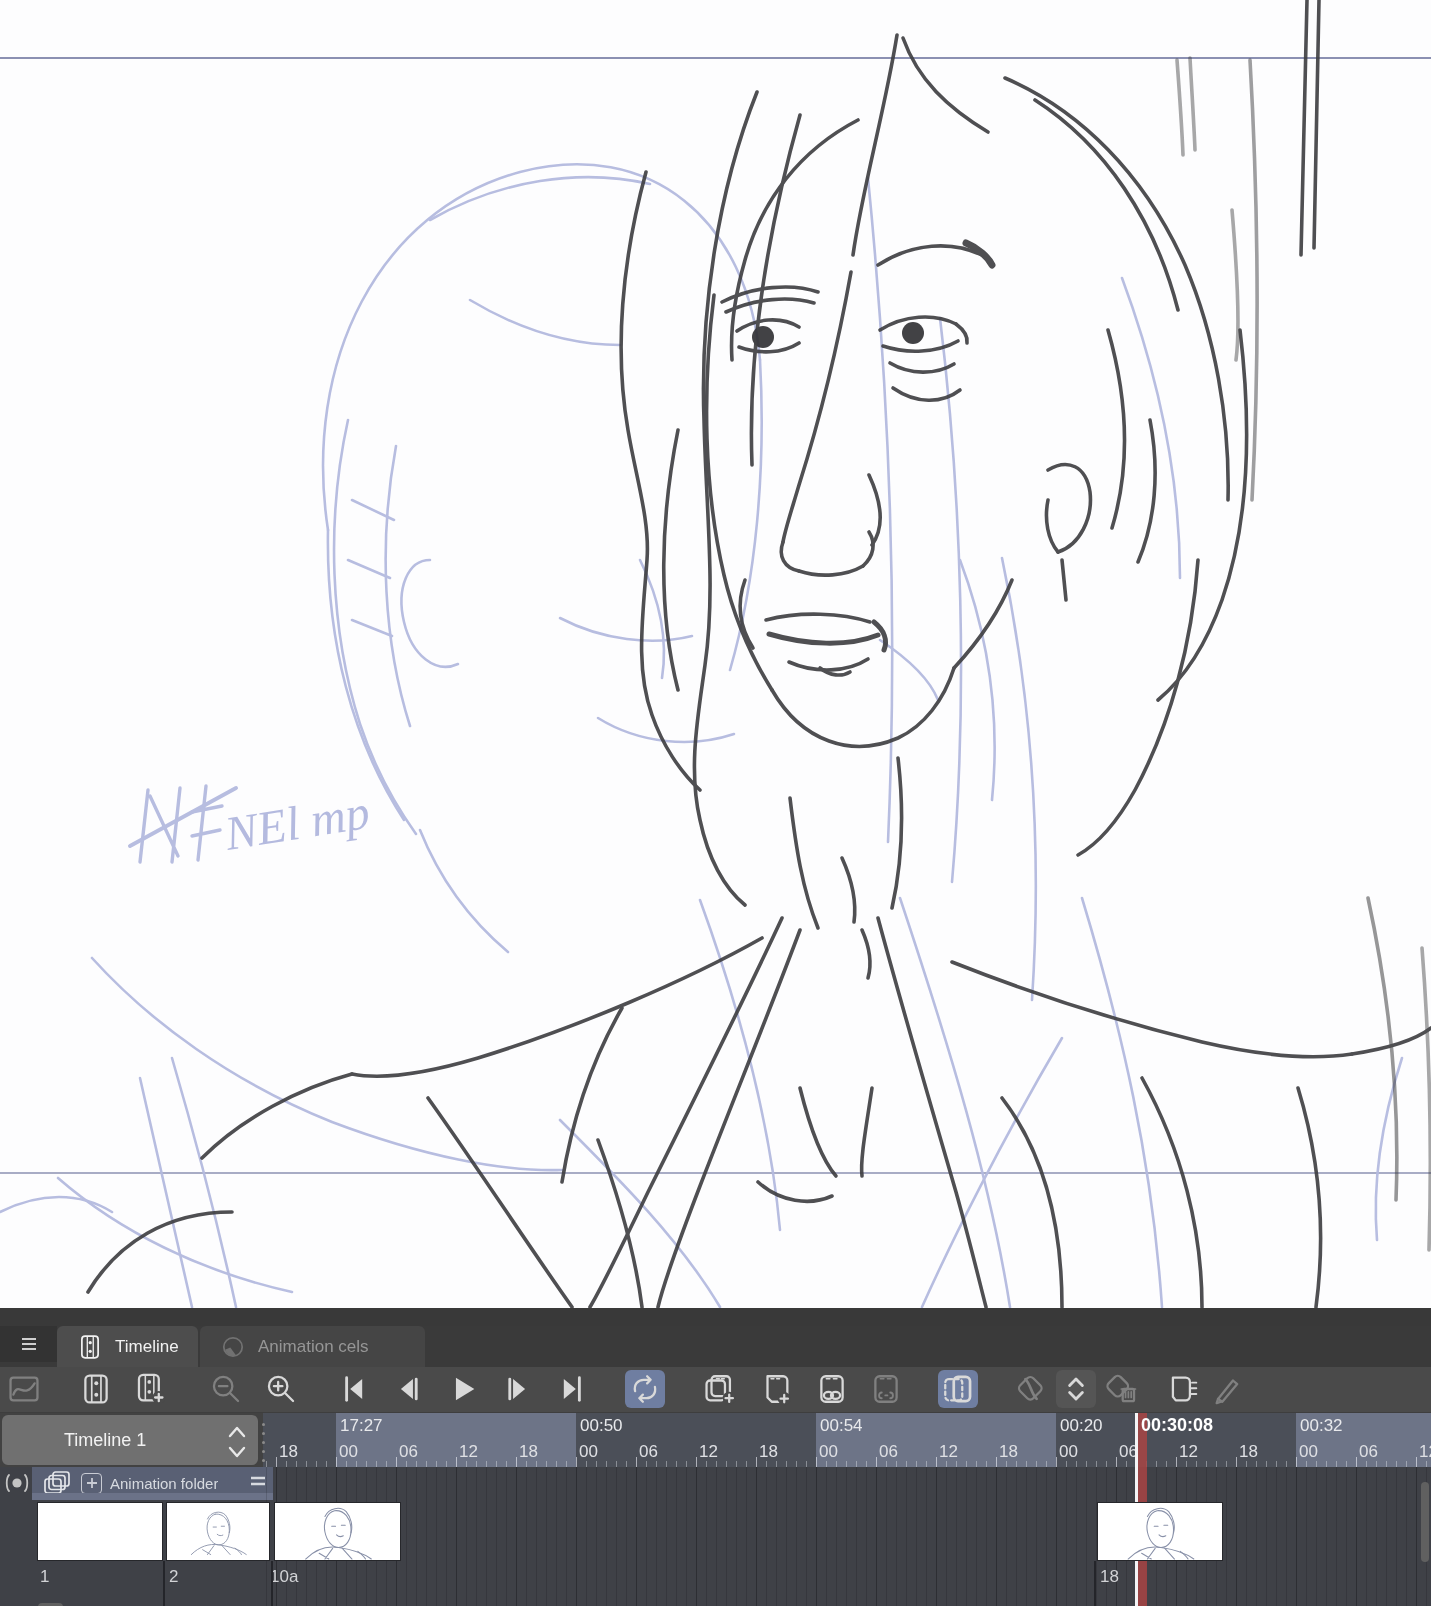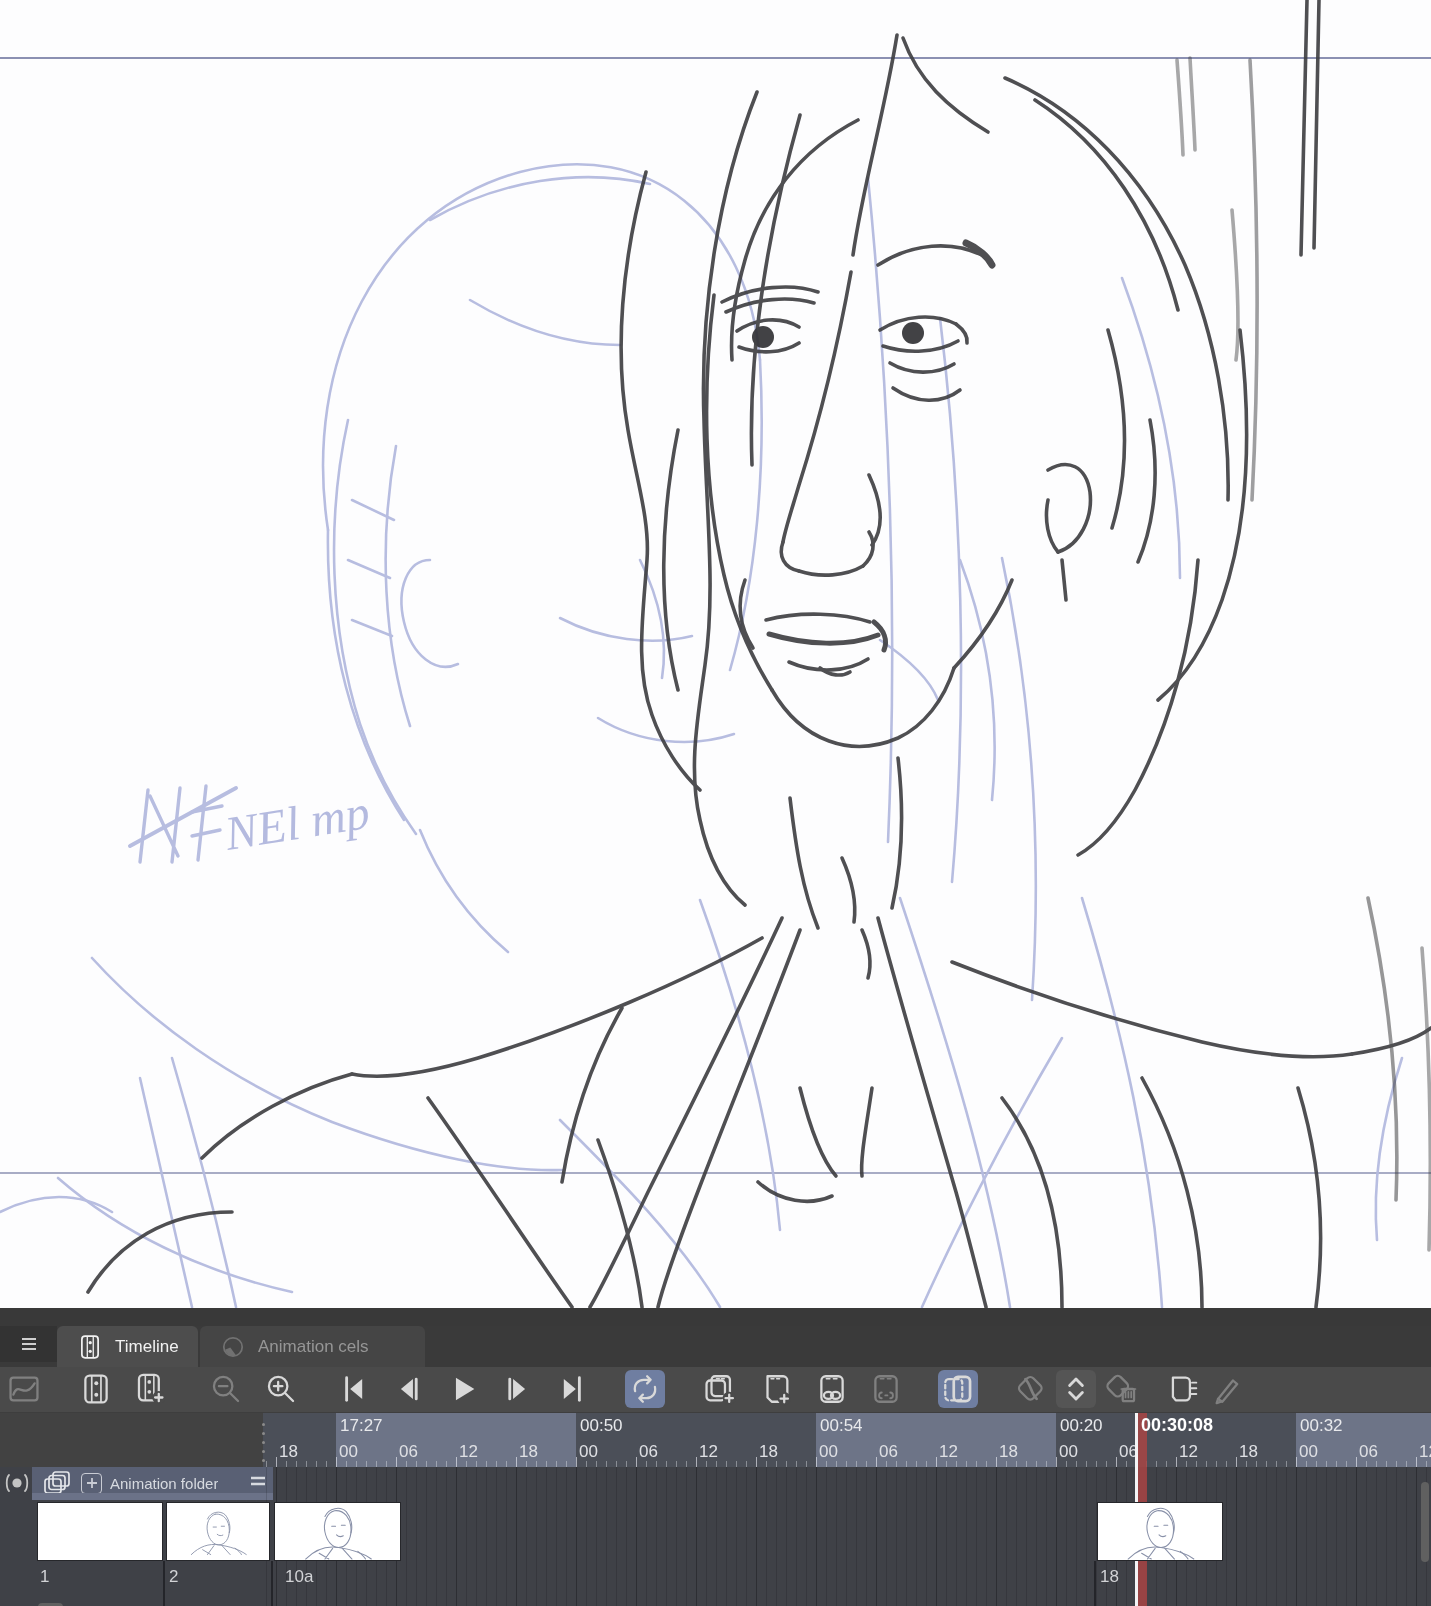--- a/index.html
+++ b/index.html
@@ -556,20 +556,28 @@
           <div class="tick major" style="left: 1093px; height: 10px;"></div>
           <div class="tick" style="left: 1103px; height: 6px;"></div>
           <div class="tick" style="left: 1113px; height: 6px;"></div>
           <div class="tick" style="left: 1123px; height: 6px;"></div>
           <div class="tick" style="left: 1133px; height: 6px;"></div>
           <div class="tick" style="left: 1143px; height: 6px;"></div>
           <div class="tick major" style="left: 1153px; height: 10px;"></div>
           <div class="tick" style="left: 1163px; height: 6px;"></div>
           <span class="cur-label" style="left: 878px;">00:30:08</span>
         </div>
+      <div class="tl-selector">
+        <span class="lbl">Timeline 1</span>
+        <span class="tl-chevrons">
+          <svg width="22" height="40" viewBox="0 0 22 40">
+            <path d="M4 14 L11 6 L18 14 M4 26 L11 34 L18 26" stroke="currentColor" stroke-width="2.4" fill="none" stroke-linecap="round" stroke-linejoin="round"></path>
+          </svg>
+        </span>
+      </div>
       <div class="drag-dots">
           <i></i>
           <i></i>
           <i></i>
           <i></i>
           <i></i>
         </div>
     </div>
 
     <div class="trackarea" id="track-root">
@@ -728,21 +736,21 @@
             <use href="#mini-bust"></use>
           </svg>
         </div>
         <span class="cel-label" style="left: 169px;">2</span>
         <div class="cel-sep" style="left: 163px;"></div>
         <div class="cel-thumb" style="left: 274px; width: 127px;">
           <svg viewBox="0 0 126 59" preserveAspectRatio="xMidYMid meet">
             <use href="#mini-bust"></use>
           </svg>
         </div>
-        <span class="cel-label" style="left: 285px;">10a</span>
+        <span class="cel-label" style="left: 270px;">10a</span>
         <div class="cel-sep" style="left: 271px;"></div>
         <div class="cel-thumb" style="left: 1097px; width: 126px;">
           <svg viewBox="0 0 126 59" preserveAspectRatio="xMidYMid meet">
             <use href="#mini-bust"></use>
           </svg>
         </div>
         <span class="cel-label" style="left: 1100px;">18</span>
         <div class="cel-sep" style="left: 1094px;"></div>
       </div>
 

